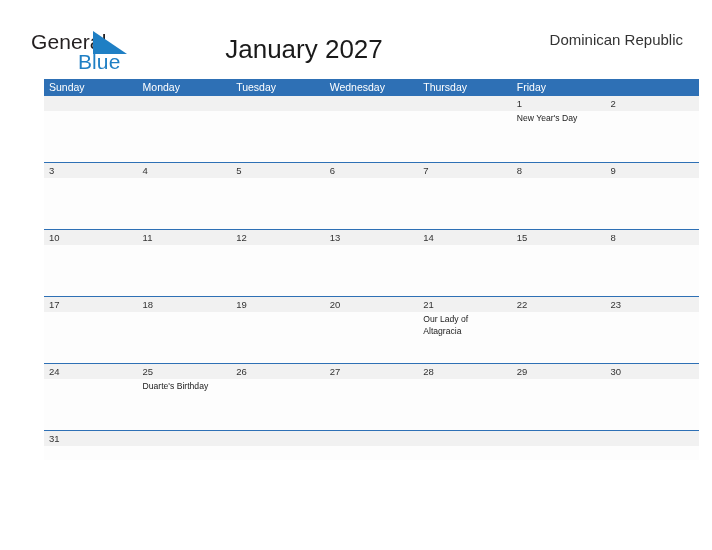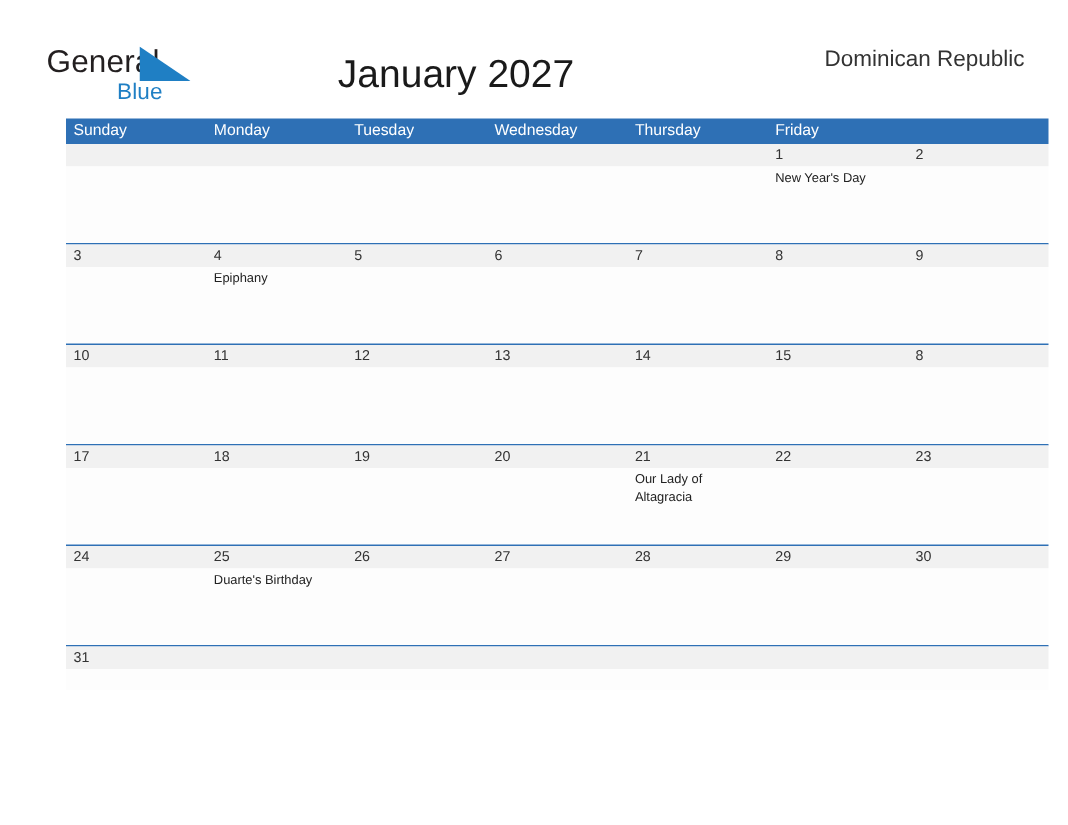--- a/index.html
+++ b/index.html
@@ -36,21 +36,21 @@
     top: 0;
     font-size: 21px;
     line-height: 25px;
     color: #231f20;
     letter-spacing: .1px;
   }
   .logo-blue {
     position: absolute;
     left: 47px;
     top: 20px;
-    font-size: 15px;
+    font-size: 21px;
     line-height: 25px;
     color: #1f7fc4;
     letter-spacing: .1px;
   }
   .logo-flag {
     position: absolute;
     left: 62px;
     top: 2px;
     width: 34px;
     height: 23px;
@@ -213,21 +213,20 @@
       <div class="date-cell">3</div>
       <div class="date-cell">4</div>
       <div class="date-cell">5</div>
       <div class="date-cell">6</div>
       <div class="date-cell">7</div>
       <div class="date-cell">8</div>
       <div class="date-cell">9</div>
     </div>
     <div class="event-band">
       <div class="event-cell"></div>
-      <div class="event-cell">Epiphany</div>
       <div class="event-cell"></div>
       <div class="event-cell"></div>
       <div class="event-cell"></div>
       <div class="event-cell"></div>
       <div class="event-cell"></div>
     </div>
   </div>
 
   <div class="week-row">
     <div class="date-band">

